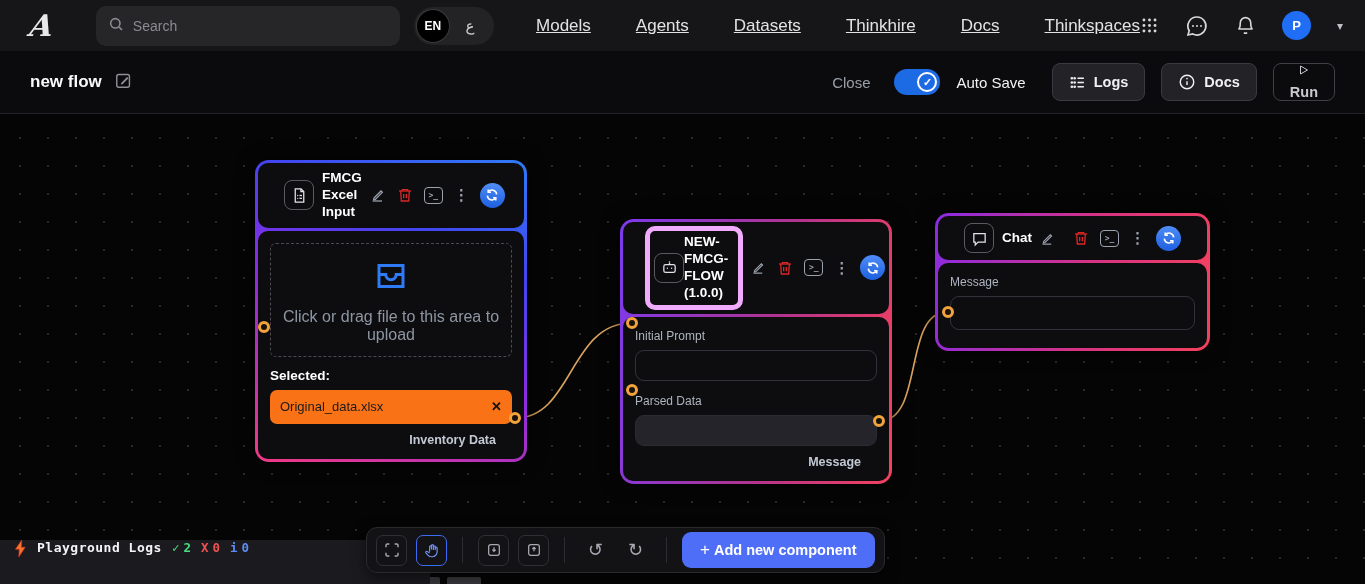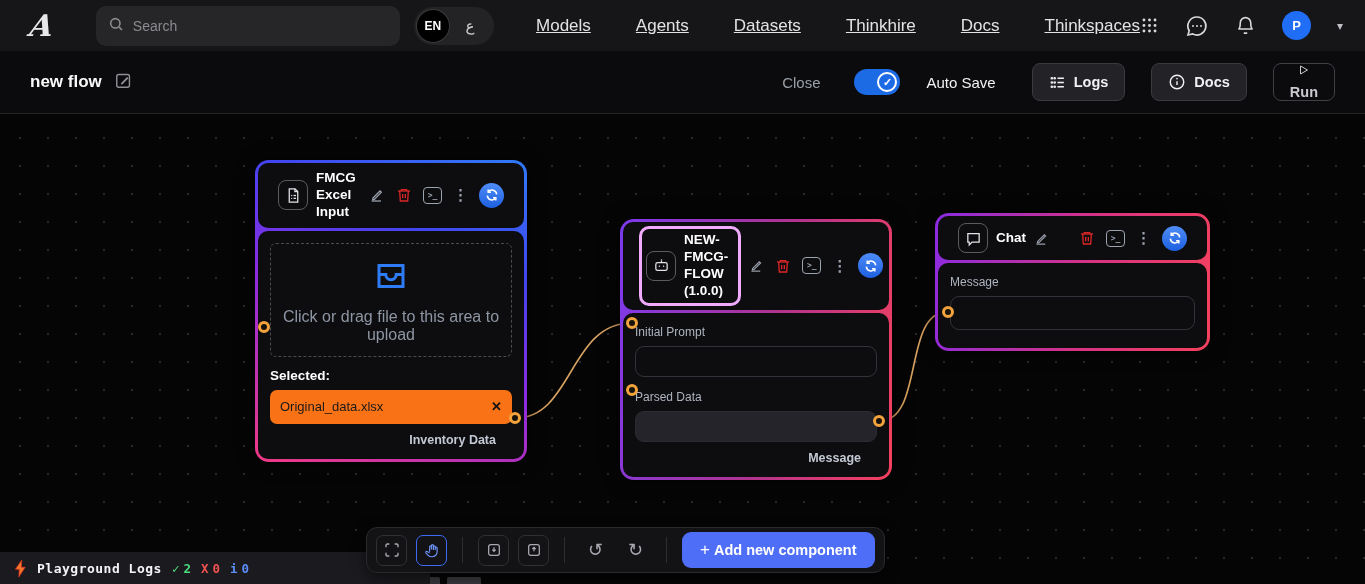--- a/index.html
+++ b/index.html
@@ -31,21 +31,21 @@
   .avatar { width:29px; height:29px; border-radius:50%; background:#1f6ef5; color:#fff;
     font-size:13px; font-weight:bold; display:flex; align-items:center; justify-content:center; }
   .chev { color:#bfbfc4; font-size:12px; }
 
   
   .flowheader { position:absolute; top:51px; left:0; width:1365px; height:63px;
     background:#0b0b0d; border-bottom:1px solid #232327; display:flex; align-items:center;
     padding:0 30px; z-index:39; }
   .flow-title { color:#fafafa; font-size:17px; font-weight:bold; }
   .edit-ic { margin-left:12px; color:#8f8f95; }
-  .fh-right { margin-left:auto; display:flex; align-items:center; gap:26px; }
+  .fh-right { margin-left:auto; display:flex; align-items:center; gap:16px; }
   .close-lbl { color:#9aa0a8; font-size:15px; margin-right:8px; cursor:pointer; }
   .toggle { width:46px; height:26px; border-radius:13px; background:#1d6ae5; position:relative;
     cursor:pointer; }
   .toggle .knob { position:absolute; right:3px; top:3px; width:20px; height:20px;
     border-radius:50%; border:2px solid #fff; color:#fff; font-size:11px; font-weight:bold;
     display:flex; align-items:center; justify-content:center; }
   .autosave-lbl { color:#f2f2f4; font-size:15px; margin-right:10px; }
   .hdr-btn { height:38px; display:flex; align-items:center; gap:8px; padding:0 16px;
     background:#232327; border:1px solid #3a3a40; border-radius:8px; color:#f1f1f3;
     font-size:14.5px; font-weight:bold; cursor:pointer; }
@@ -62,37 +62,37 @@
   
   .node { position:absolute; border-radius:14px; padding:3px; z-index:10;
     box-shadow:0 0 18px rgba(0,0,0,.6); }
   .node-1 { left:255px; top:160px; width:272px;
     background:linear-gradient(205deg,#2f7bf6 0%,#4245f0 28%,#8a2be2 55%,#f03a83 100%); }
   .node-2 { left:620px; top:219px; width:272px;
     background:linear-gradient(100deg,#7c3aed 0%,#b1338f 55%,#f5415d 100%); }
   .node-3 { left:935px; top:213px; width:275px;
     background:linear-gradient(100deg,#8a2be2 0%,#d63384 55%,#f5415d 100%); }
   .node-head { background:#0d0d10; border-radius:10px; display:flex; align-items:center;
-    padding:7px 20px; gap:8px; margin-bottom:3px; }
+    padding:7px 26px; gap:8px; margin-bottom:3px; }
   .node-body { background:#0d0d10; border-radius:10px; padding:12px; position:relative; }
   .tool-ic-box { width:30px; height:30px; border:1.5px solid #5a5a60; border-radius:8px;
     color:#e4e4e8; display:flex; align-items:center; justify-content:center; flex:0 0 auto; }
   .node-title { color:#fff; font-size:13.5px; font-weight:bold; line-height:1.25;
     max-width:96px; }
   .head-actions { margin-left:auto; display:flex; align-items:center; gap:11px; }
   .act { color:#9ca3af; display:flex; align-items:center; cursor:pointer; }
   .act.trash { color:#dc2626; }
   .term-box { width:19px; height:17px; border:1.5px solid #9ca3af; border-radius:4px;
     color:#9ca3af; font-size:8px; font-weight:bold; display:flex; align-items:center;
     justify-content:center; font-family:"DejaVu Sans Mono", monospace; }
   .dots { color:#9ca3af; font-size:15px; font-weight:bold; }
   .sync { width:25px; height:25px; border-radius:50%;
     background:linear-gradient(180deg,#4f8df7,#1d5fe0); display:flex; align-items:center;
     justify-content:center; cursor:pointer; }
-  .hl-ring { display:flex; align-items:center; gap:8px; border:3px solid #f0abfc;
+  .hl-ring { display:flex; align-items:center; border:5px solid #f0abfc;
     border-radius:10px; padding:3px 10px 3px 4px; margin:-3px 0 -3px -4px; }
   .f-label { color:#aeb4bf; font-size:12px; margin-bottom:7px; }
   .upload-box { border:1.5px dashed #4a4a50; border-radius:6px; padding:14px 10px 12px;
     text-align:center; cursor:pointer; }
   .upload-box .hint { color:#8e96a3; font-size:16px; margin-top:10px; }
   .selected-lbl { color:#fff; font-size:13.5px; font-weight:bold; margin:11px 0 7px; }
   .file-pill { background:#f97316; border-radius:7px; height:34px; display:flex;
     align-items:center; padding:0 10px; }
   .file-pill .fname { color:#1a1a1c; font-size:13px; }
   .file-pill .fx { margin-left:auto; color:#111; font-size:13px; font-weight:bold; cursor:pointer; }
@@ -112,22 +112,22 @@
     color:#a9a9b2; display:flex; align-items:center; justify-content:center; cursor:pointer;
     font-size:16px; }
   .tb-btn.active { border-color:#3d6bf5; color:#6f92f7; }
   .tb-div { width:1px; height:26px; background:#2c2c32; margin:0 6px; }
   .add-btn { height:36px; background:#4f6ef7; border:none; border-radius:9px; color:#fff;
     font-size:14.5px; font-weight:bold; padding:0 18px; display:flex; align-items:center;
     gap:4px; cursor:pointer; }
   .add-btn .plus { font-size:17px; font-weight:normal; }
 
   
-  .logsbar { position:absolute; left:0; bottom:0; width:430px; height:32px; background:#1b1b1f;
-    border-top-right-radius:9px; display:flex; align-items:center; padding:0 14px; gap:10px;
+  .logsbar { position:absolute; left:0; bottom:0; width:430px; height:44px; background:#1b1b1f;
+    border-top-right-radius:9px; display:flex; padding:0 14px; gap:10px;
     z-index:25; font-family:"DejaVu Sans Mono", monospace; }
   .logsbar .lb-title { color:#f4f4f6; font-size:13px; font-weight:bold; letter-spacing:.5px; }
   .lb-stat { font-size:12.5px; font-weight:bold; display:flex; gap:4px; }
   .lb-ok { color:#4ade80; } .lb-err { color:#ef5350; } .lb-info { color:#5b8df5; }
   .remnant { position:absolute; bottom:0; height:7px; background:#39393d; z-index:24;
     border-radius:2px 2px 0 0; }
 </style>
 </head>
 <body>
 

